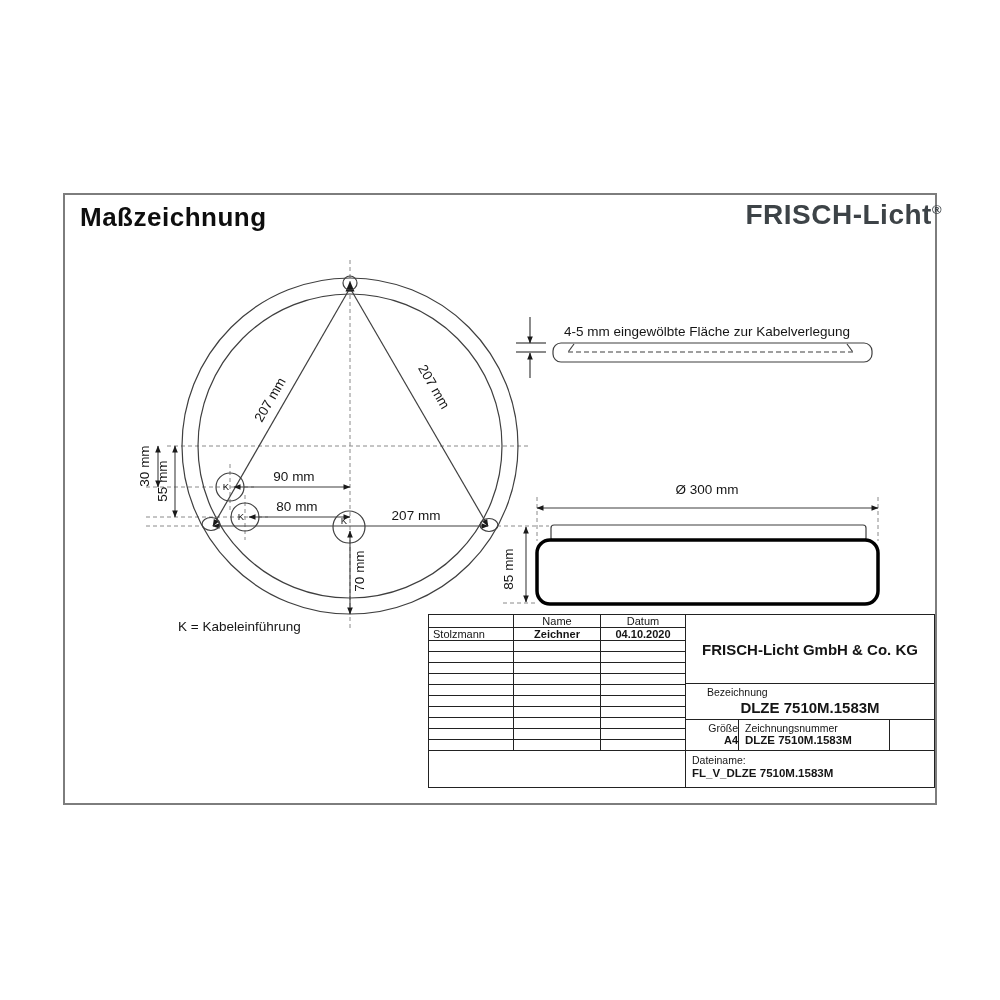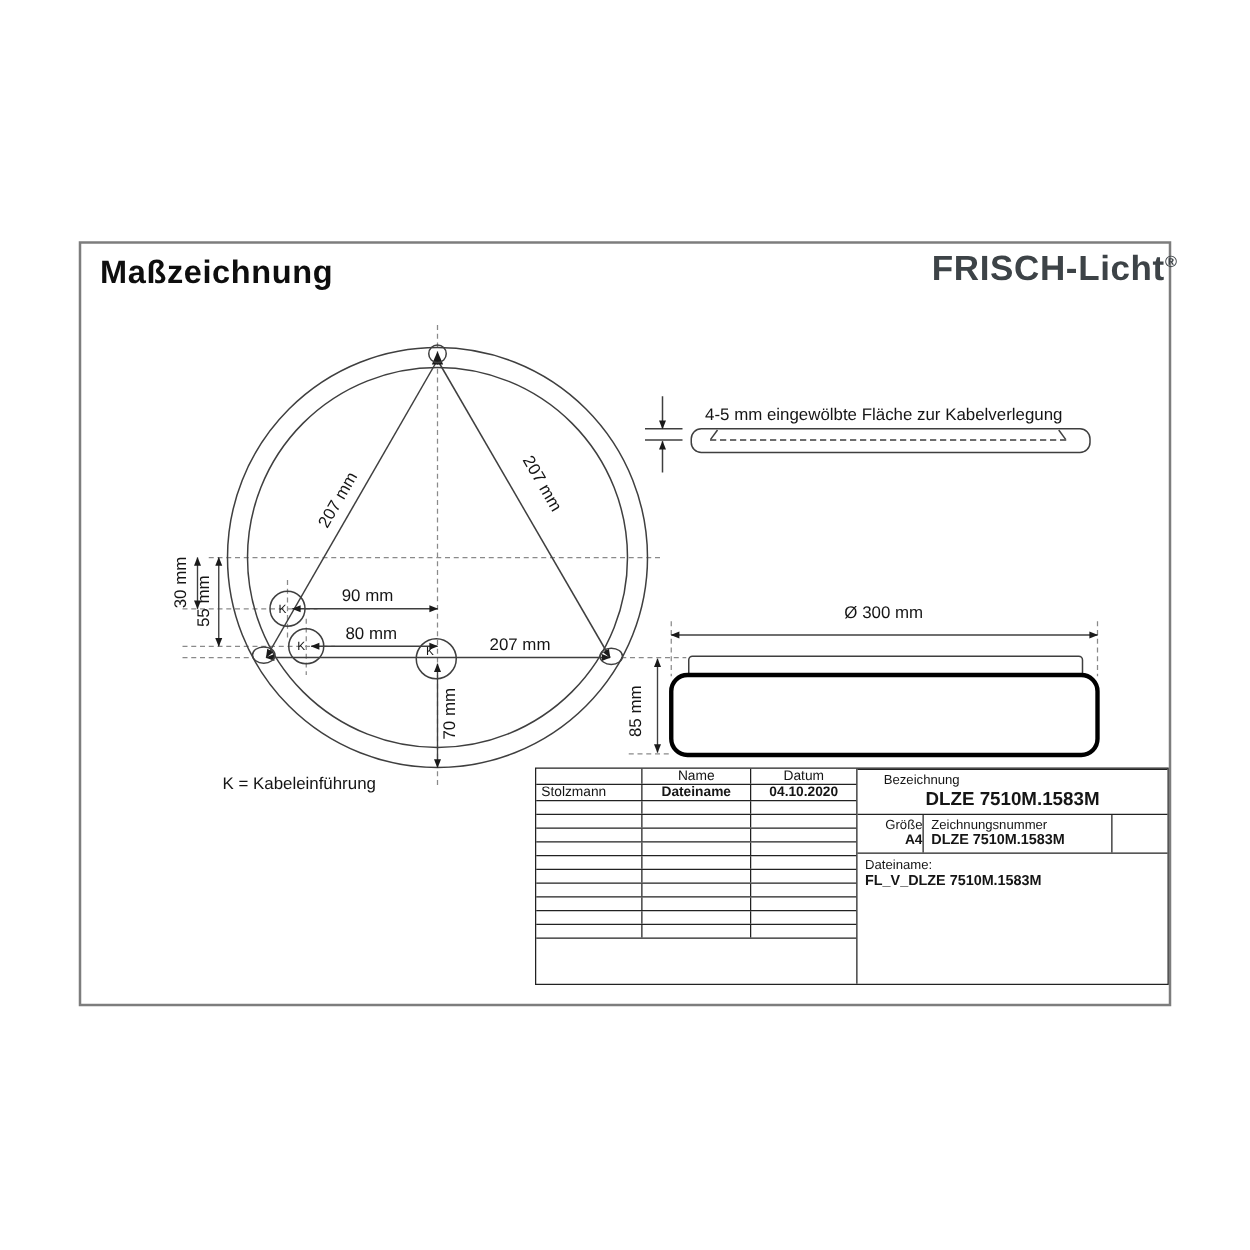--- a/index.html
+++ b/index.html
@@ -132,21 +132,21 @@
 
 <div class="tblock">
   <div class="tb-left">
     <div class="tb-row hdr">
       <div class="c1"></div>
       <div class="c2">Name</div>
       <div class="c3">Datum</div>
     </div>
     <div class="tb-row filled">
       <div class="c1">Stolzmann</div>
-      <div class="c2 bold">Dateiname</div>
+      <div class="c2 bold">Zeichner</div>
       <div class="c3 bold">04.10.2020</div>
     </div>
     <div class="tb-row">
         <div class="c1"></div>
         <div class="c2"></div>
         <div class="c3"></div>
       </div>
     <div class="tb-row">
         <div class="c1"></div>
         <div class="c2"></div>
@@ -188,20 +188,21 @@
         <div class="c3"></div>
       </div>
     <div class="tb-row">
         <div class="c1"></div>
         <div class="c2"></div>
         <div class="c3"></div>
       </div>
     <div class="tb-bigcell"></div>
   </div>
   <div class="tb-right">
+    <div class="tb-company">FRISCH-Licht GmbH &amp; Co. KG</div>
     <div class="tb-bez">
       <div class="lbl">Bezeichnung</div>
       <div class="val">DLZE 7510M.1583M</div>
     </div>
     <div class="tb-size-row">
       <div class="g1">
         <div>Größe</div>
         <div class="val">A4</div>
       </div>
       <div class="g2">

